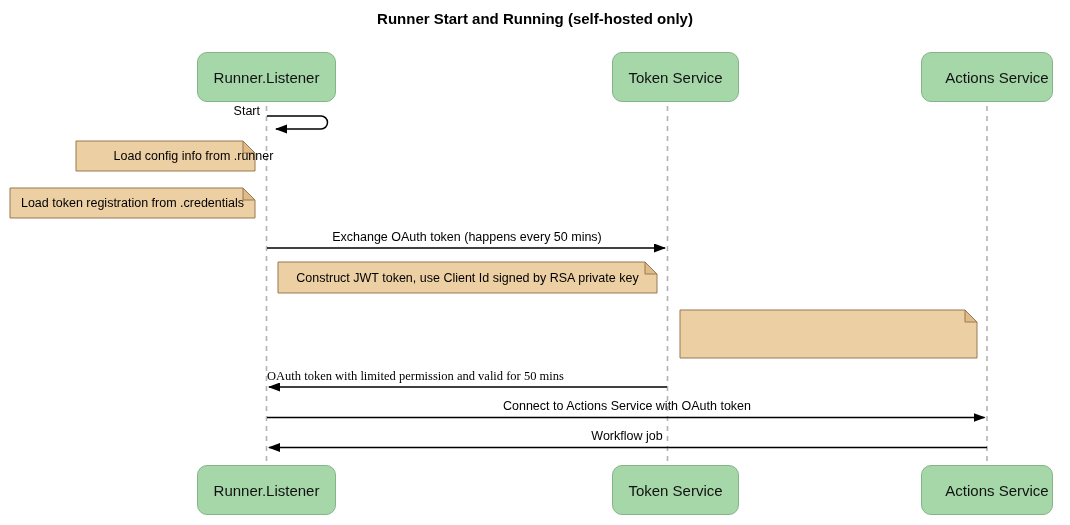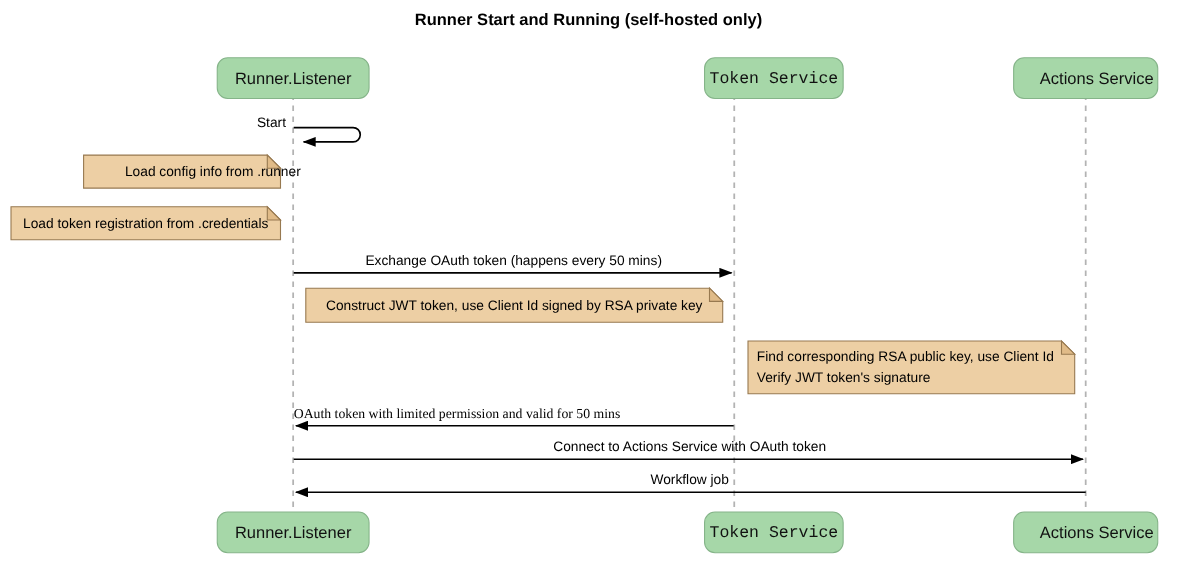--- a/index.html
+++ b/index.html
@@ -12,27 +12,27 @@
     position:relative;width:1070px;height:525px;background:#ffffff;
     font-family:"Liberation Sans", sans-serif;color:var(--text);
     overflow:hidden;
   }
   .layer{position:absolute;left:0;top:0;}
   .title{
     position:absolute;left:0;top:10px;width:1070px;text-align:center;
     font-size:15px;font-weight:bold;
   }
   .actor{
-    position:absolute;height:38px;border-radius:10px;
+    position:absolute;height:50px;border-radius:10px;
     background:var(--actor-fill);border:1px solid var(--actor-border);
     display:flex;align-items:center;justify-content:center;
     font-size:15px;box-sizing:border-box;color:#111;
   }
   .a-runner{left:197px;width:139px;}
-  .a-token{left:640px;width:127px;font-family:Liberation Mono, monospace;}
+  .a-token{left:612px;width:127px;}
   .a-actions{left:921px;width:132px;padding-left:20px;}
   .row-top{top:52px;}
   .row-bottom{top:465px;}
   .lbl{
     position:absolute;font-size:12.5px;line-height:15px;white-space:nowrap;
   }
   .lbl-start{left:180px;width:80px;top:104px;text-align:right;}
   .lbl-m1{left:267px;width:400px;top:230px;text-align:center;}
   .lbl-m2{left:267px;width:400px;top:369px;text-align:left;font-family:Liberation Serif, serif;}
   .lbl-m3{left:267px;width:720px;top:399px;text-align:center;}
@@ -115,16 +115,14 @@
 
   <div class="lbl lbl-start">Start</div>
   <div class="lbl lbl-m1">Exchange OAuth token (happens every 50 mins)</div>
   <div class="lbl lbl-m2">OAuth token with limited permission and valid for 50 mins</div>
   <div class="lbl lbl-m3">Connect to Actions Service with OAuth token</div>
   <div class="lbl lbl-m4">Workflow job</div>
 
   <div class="note-text nt-1">Load config info from .runner</div>
   <div class="note-text nt-3">Construct JWT token, use Client Id signed by RSA private key</div>
   <div class="note-text nt-2">Load token registration from .credentials</div>
-  <div class="note-text nt-4">Find corresponding RSA public key, use Client Id
-Verify JWT token's signature</div>
 
 </div>
 
 </body></html>

